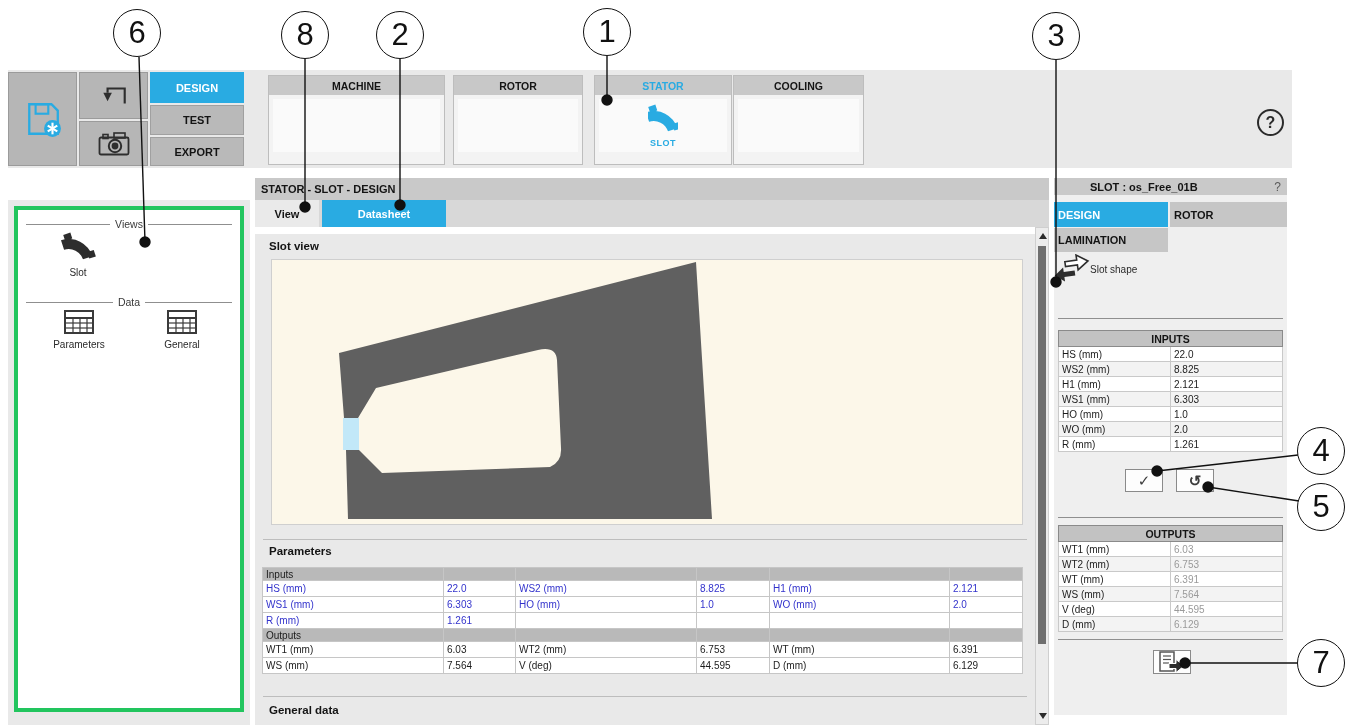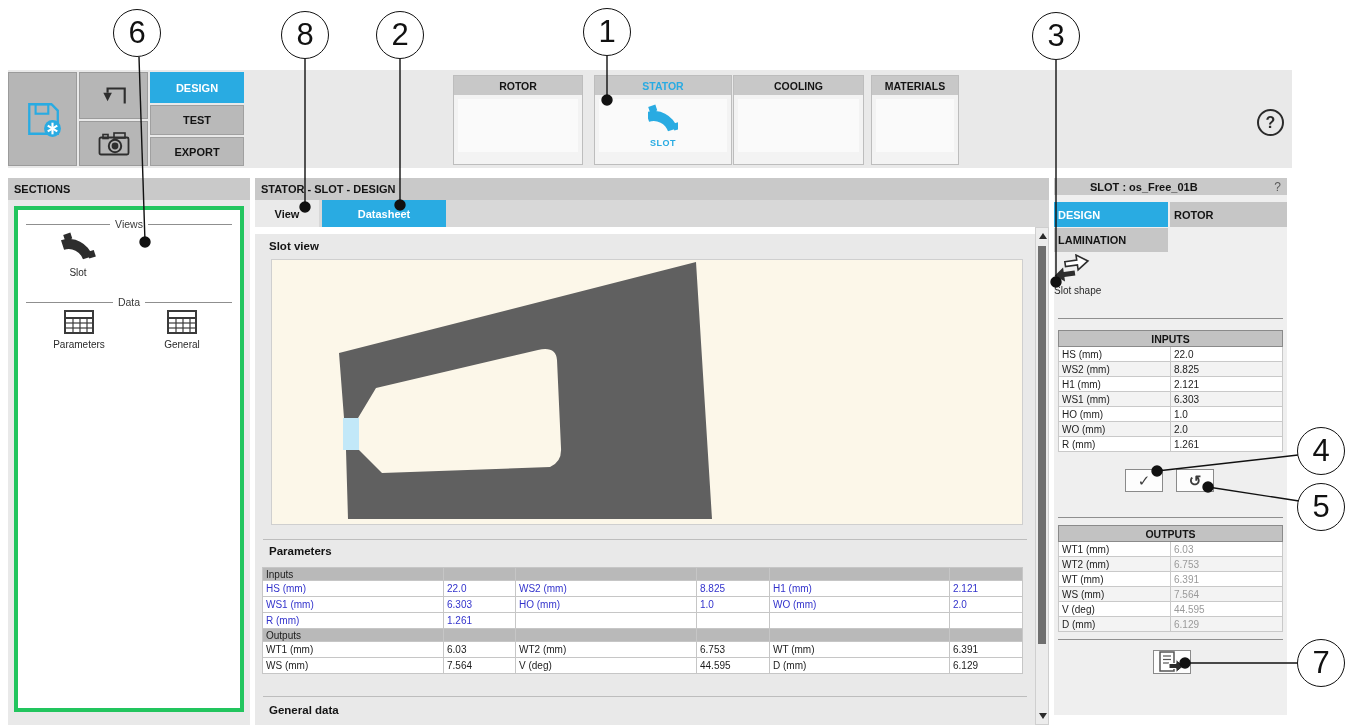--- a/index.html
+++ b/index.html
@@ -66,21 +66,21 @@
   .arr-up { top:5px; border-bottom:6px solid #2b2b2b; }
   .arr-dn { bottom:5px; border-top:6px solid #2b2b2b; }
 
   
   .rpanel { left:1054px; top:178px; width:233px; height:537px; background:#efefef; }
   .rp-hdr { position:absolute; left:0; top:0; width:233px; height:17px;padding-left:36px; }
   .rp-help { margin-left:auto; color:#5a5a5a; font-weight:normal; font-size:12px; cursor:pointer; }
   .rtab { position:absolute; height:25px; display:flex; align-items:center; padding-left:4px;
           font-size:11px; font-weight:bold; cursor:pointer; background:#c6c6c6; color:#141414; }
   .rtab.active { background:#29abe2; color:#fff; }
-  .shape-block { position:absolute; left:0; top:76px; width:233px; display:flex; flex-direction:column; cursor:pointer; }
+  .shape-block { position:absolute; left:0; top:76px; width:233px; display:flex; flex-direction:row; align-items:center; cursor:pointer; }
   .shape-block .shlbl { margin-top:3px; font-size:10px; color:#2a2a2a; }
   .rsep { position:absolute; left:4px; width:225px; border-top:1px solid #8f8f8f; }
 
   table.vtable { position:absolute; left:4px; width:225px; border-collapse:collapse; background:#fff;
                  border:1px solid #8a8a8a; table-layout:fixed; }
   table.vtable th { background:#c2c2c2; border:1px solid #8a8a8a; font-size:10.5px; height:16px; font-weight:bold; color:#141414; }
   table.vtable td { border:1px solid #c9c9c9; font-size:10px; height:15px; padding:0 3px; white-space:nowrap; }
   table.vtable tr:nth-child(odd) td { background:#f3f3f3; }
   table.vtable td.val { width:68px; }
   table.vtable.outs td.val { color:#9a9a9a; }
@@ -128,20 +128,24 @@
         <rect x="2.5" y="7.5" width="29" height="17" rx="1.5" fill="none" stroke="#2e2e2e" stroke-width="1.8"></rect>
         <circle cx="18" cy="16" r="6.2" fill="none" stroke="#2e2e2e" stroke-width="2"></circle>
         <circle cx="18" cy="16" r="3.4" fill="#2e2e2e"></circle>
       </svg>
     </div>
 
     <div class="mode-btn active" style="top:2px;height:31px;">DESIGN</div>
     <div class="mode-btn" style="top:35px;height:30px;">TEST</div>
     <div class="mode-btn" style="top:67px;height:29px;">EXPORT</div>
 
+    <div class="group" style="left:260px;width:177px;">
+      <div class="ghead">MACHINE</div>
+      <div class="gbody"></div>
+    </div>
     <div class="group" style="left:445px;width:130px;">
       <div class="ghead">ROTOR</div>
       <div class="gbody"></div>
     </div>
     <div class="group active" style="left:586px;width:138px;">
       <div class="ghead">STATOR</div>
       <div class="gbody"></div>
       <div class="slot-item">
         <svg width="30" height="30" viewBox="0 0 48 48">
           <g transform="rotate(-18 22 26)" fill="#29abe2">
@@ -150,30 +154,25 @@
             <rect x="36" y="37" width="11" height="11"></rect>
           </g>
         </svg>
         <span class="slbl">SLOT</span>
       </div>
     </div>
     <div class="group" style="left:725px;width:131px;">
       <div class="ghead">COOLING</div>
       <div class="gbody"></div>
     </div>
-    <div class="group" style="left:863px;width:88px;">
-      <div class="ghead">MATERIALS</div>
-      <div class="gbody"></div>
-    </div>
 
     <div class="help-circ" style="left:1249px;top:39px;">?</div>
   </div>
 
   <div class="abs side-bg"></div>
-  <div class="abs hdrbar side-hdr">SECTIONS</div>
 
   <div class="abs side-panel">
     <div class="divider" style="top:8px;">Views</div>
 
     <div class="side-item" style="left:38px;top:22px;width:44px;">
       <svg width="36" height="30" viewBox="0 0 48 48">
         <g transform="rotate(-18 22 26)" fill="#2d2d2d">
           <path d="M2,6 A40,40 0 0 1 42,46 L26,46 A24,24 0 0 0 2,22 Z"></path>
           <rect x="8" y="-1" width="12" height="10"></rect>
           <rect x="36" y="37" width="11" height="11"></rect>

